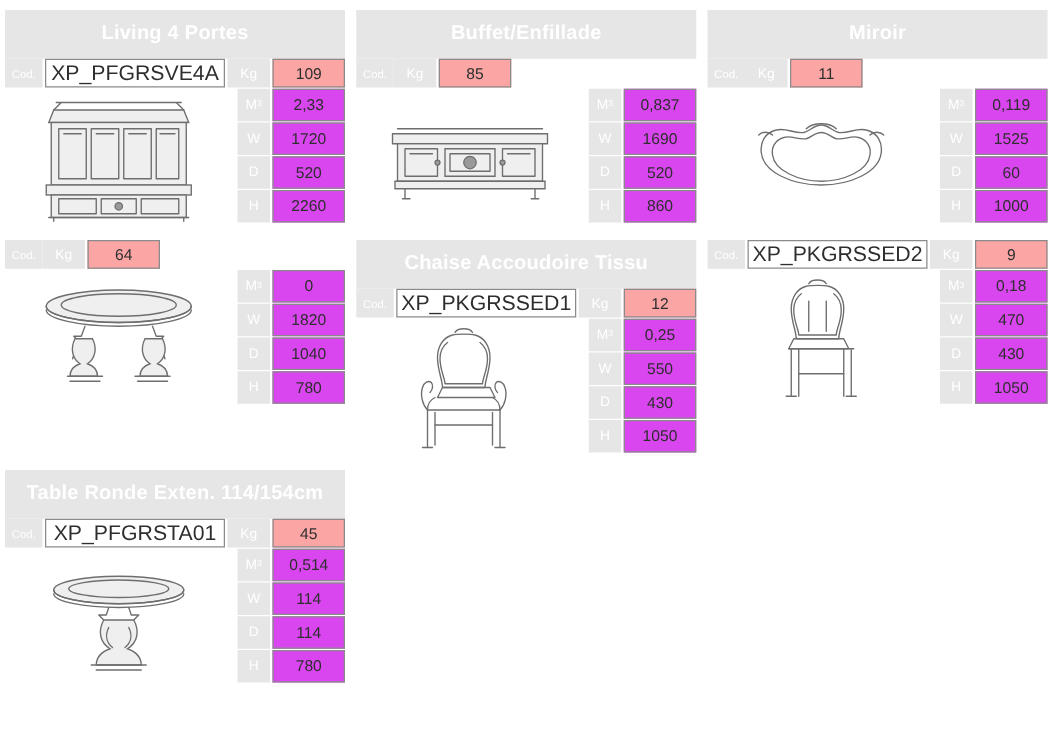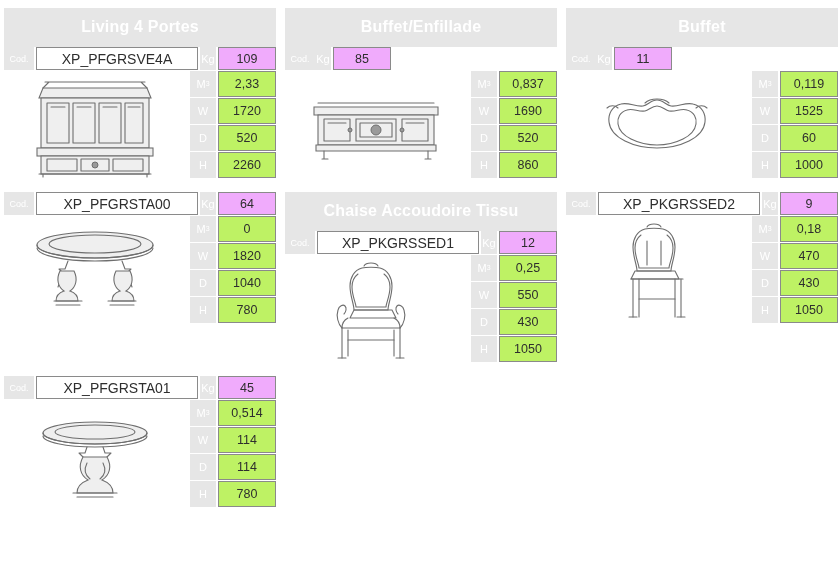--- a/index.html
+++ b/index.html
@@ -69,34 +69,34 @@
     width: 30px;
     font-size: 9px;
   }
   .codbox {
     flex: 1;
     border: 1px solid #8a8a8a;
     background: #ffffff;
     display: flex;
     align-items: center;
     justify-content: center;
-    font-size: 14px;
+    font-size: 17px;
     color: #2e2e2e;
     box-sizing: border-box;
     margin: 0 2px 0 2px;
   }
   .kg-lbl {
-    width: 16px;
+    width: 34px;
     font-size: 11px;
     font-weight: normal;
   }
   .valbox {
     width: 58px;
     border: 1px solid #8a8a8a;
-    background: #f0abfc;
+    background: #fca5a5;
     display: flex;
     align-items: center;
     justify-content: center;
     font-size: 12.5px;
     color: #2e2e2e;
     box-sizing: border-box;
     margin-left: 2px;
   }
   
   .specs {
@@ -122,21 +122,21 @@
   }
   .spec-lbl sup {
     font-size: 7px;
     vertical-align: super;
     line-height: 0;
   }
   .spec-val {
     width: 58px;
     margin-left: 2px;
     border: 1px solid #8a8a8a;
-    background: #bef264;
+    background: #d946ef;
     display: flex;
     align-items: center;
     justify-content: center;
     font-size: 12.5px;
     color: #2e2e2e;
     box-sizing: border-box;
   }
   .figure {
     position: absolute;
     left: 0;
@@ -269,21 +269,21 @@
           </div>
           <div class="specrow">
             <div class="spec-lbl">H</div>
             <div class="spec-val">860</div>
           </div>
         </div>
       </div>
     </div>
 
     <div class="card">
-      <div class="card-title">Buffet</div>
+      <div class="card-title">Miroir</div>
       <div class="card-body">
         <div class="toprow">
           <div class="cell-lbl cod-lbl">Cod.</div>
           <div class="cell-lbl kg-lbl">Kg</div>
           <div class="valbox">11</div>
         </div>
         <div class="figure">
           <svg width="150" height="64" viewBox="0 0 150 64">
             <path class="ln" d="M75 6 c-6 0 -9 5 -14 6 c-8 1 -14 -4 -22 -2 c-9 2 -13 10 -12 18 c1 9 8 15 16 19 c10 5 22 7 32 7 c10 0 22 -2 32 -7 c8 -4 15 -10 16 -19 c1 -8 -3 -16 -12 -18 c-8 -2 -14 3 -22 2 c-5 -1 -8 -6 -14 -6 Z"></path>
             <path class="ln" d="M75 12 c-5 0 -8 4 -12 5 c-7 1 -12 -3 -18 -1 c-7 2 -10 8 -9 14 c1 7 7 12 13 15 c8 4 18 6 26 6 c8 0 18 -2 26 -6 c6 -3 12 -8 13 -15 c1 -6 -2 -12 -9 -14 c-6 -2 -11 2 -18 1 c-4 -1 -7 -5 -12 -5 Z"></path>
@@ -312,21 +312,20 @@
             <div class="spec-val">1000</div>
           </div>
         </div>
       </div>
     </div>
 
     <div class="card">
       <div class="card-body">
         <div class="toprow">
           <div class="cell-lbl cod-lbl">Cod.</div>
-          <div class="codbox">XP_PFGRSTA00</div>
           <div class="cell-lbl kg-lbl">Kg</div>
           <div class="valbox">64</div>
         </div>
         <div class="figure">
           <svg width="150" height="96" viewBox="0 0 150 96">
             <ellipse class="fl" cx="75" cy="22" rx="58" ry="13"></ellipse>
             <path class="ln" d="M17 22 c0 7 26 13 58 13 c32 0 58 -6 58 -13"></path>
             <path class="ln" d="M17 25 c0 7 26 13 58 13 c32 0 58 -6 58 -13"></path>
             <ellipse class="ln" cx="75" cy="21" rx="46" ry="9"></ellipse>
             <path class="ln" d="M48 38 l-3 8 h-6 l4 4 l-5 14 M102 38 l3 8 h6 l-4 4 l5 14"></path>
@@ -446,20 +445,21 @@
           </div>
           <div class="specrow">
             <div class="spec-lbl">H</div>
             <div class="spec-val">1050</div>
           </div>
         </div>
       </div>
     </div>
 
     <div class="card">
+      <div class="card-title">Table Ronde Exten. 114/154cm</div>
       <div class="card-body">
         <div class="toprow">
           <div class="cell-lbl cod-lbl">Cod.</div>
           <div class="codbox">XP_PFGRSTA01</div>
           <div class="cell-lbl kg-lbl">Kg</div>
           <div class="valbox">45</div>
         </div>
         <div class="figure">
           <svg width="140" height="96" viewBox="0 0 140 96">
             <ellipse class="fl" cx="70" cy="26" rx="52" ry="11"></ellipse>

